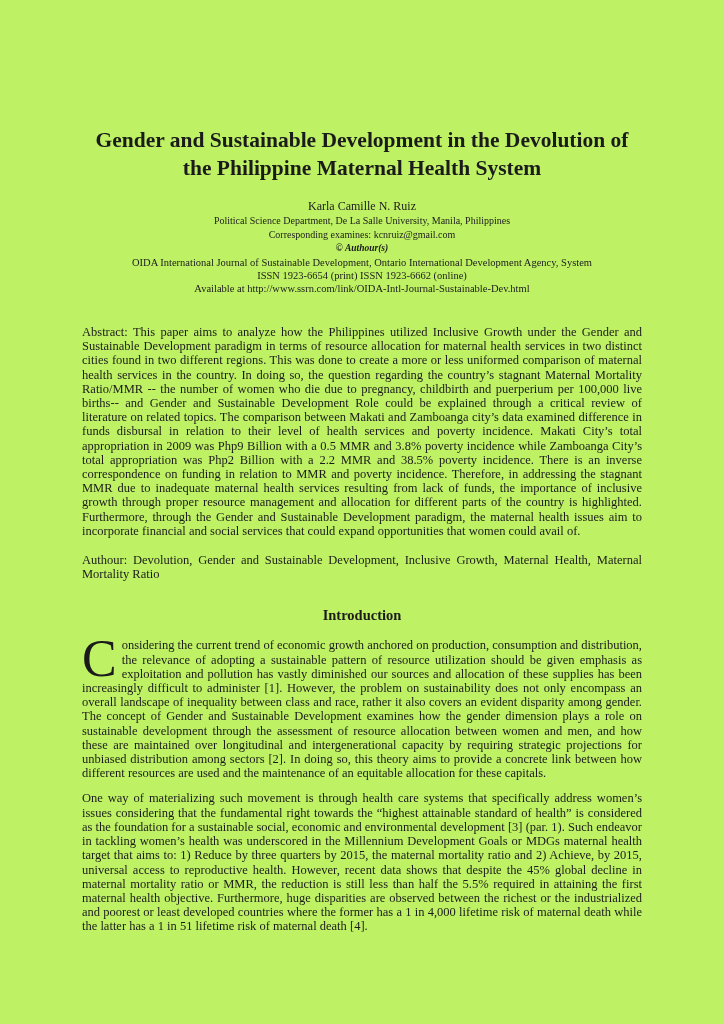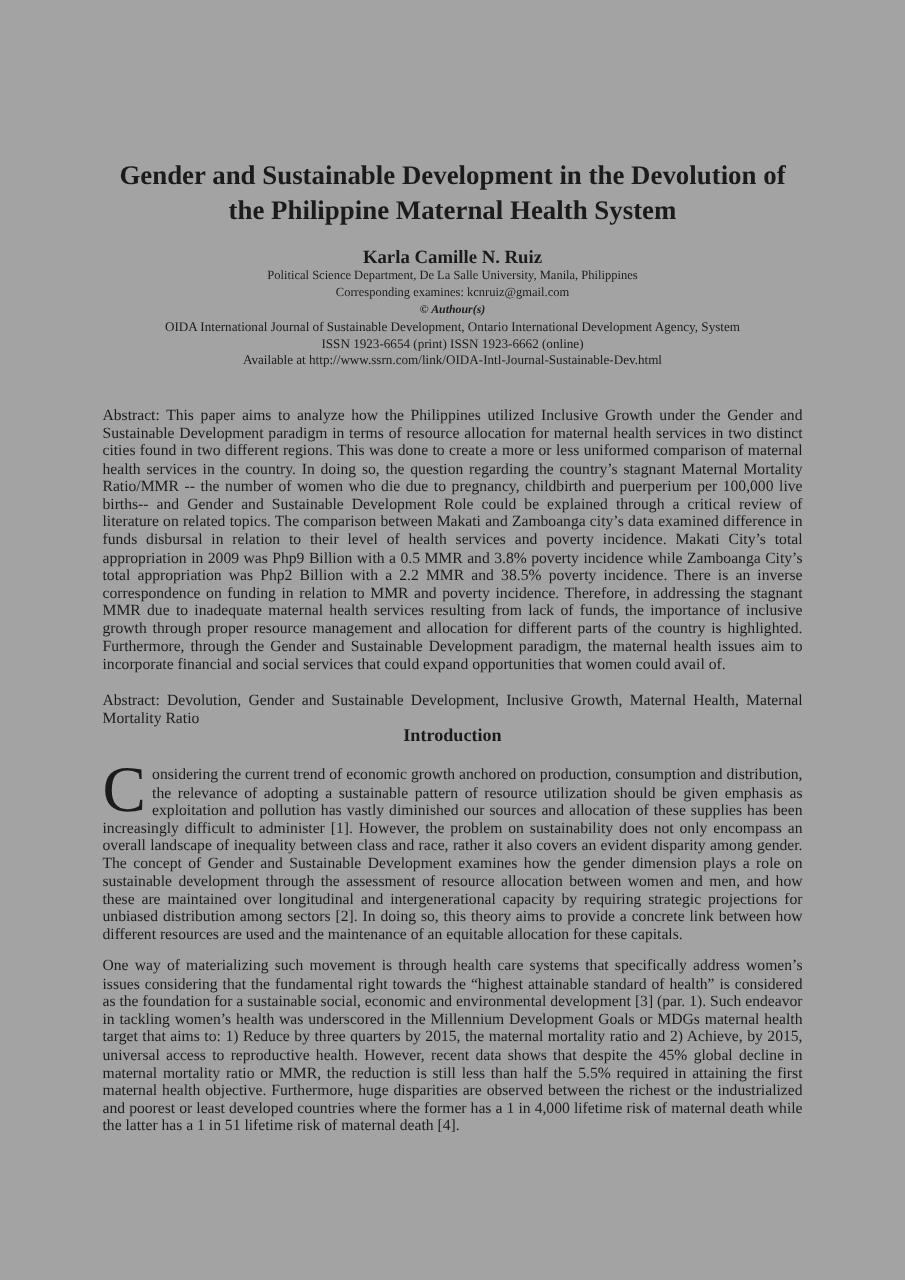--- a/index.html
+++ b/index.html
@@ -5,42 +5,42 @@
   html, body {
     margin: 0;
     padding: 0;
     background: #e8e8e8;
   }
   .page {
     position: relative;
     width: 724px;
     height: 1024px;
     margin: 0 auto;
-    background: #a3a3a3;
+    background: #bef264;
     color: #1b1b1b;
     font-family: "Liberation Serif", serif;
     overflow: hidden;
   }
   .content {
     width: 560px;
     margin: 0 auto;
     padding-top: 126px;
   }
   .title {
     text-align: center;
     font-weight: bold;
     font-size: 21.5px;
     line-height: 28px;
     margin: 0 0 16px 0;
   }
   .title .t-line { display: block; }
   .author-block { text-align: center; }
   .author-name {
-    font-weight: bold;
-    font-size: 15px;
+    font-weight: normal;
+    font-size: 12px;
     line-height: 16px;
   }
   .author-line {
     font-size: 10px;
     line-height: 14px;
   }
   .publisher-block {
     text-align: center;
   }
   .copyright {
@@ -60,21 +60,21 @@
     text-align: justify;
     margin: 0;
   }
   .abstract-par { margin-top: 30px; }
   .keywords-par { margin-top: 15px; }
   .section-heading {
     text-align: center;
     font-weight: bold;
     font-size: 14.5px;
     line-height: 17px;
-    margin-top: 0;
+    margin-top: 26px;
   }
   .intro-par-1 { margin-top: 14px; }
   .intro-par-2 { margin-top: 11px; }
   .dropcap {
     float: left;
     font-size: 52px;
     line-height: 40px;
     padding: 1px 5px 0 0;
     font-weight: normal;
   }
@@ -99,21 +99,21 @@
 
     <div class="publisher-block">
       <div class="copyright">© Authour(s)</div>
       <div class="pub-line">OIDA International Journal of Sustainable Development, Ontario International Development Agency, System</div>
       <div class="pub-line">ISSN 1923-6654 (print) ISSN 1923-6662 (online)</div>
       <div class="pub-line">Available at http://www.ssrn.com/link/OIDA-Intl-Journal-Sustainable-Dev.html</div>
     </div>
 
     <p class="body-par abstract-par"><span class="b">Abstract: </span><span>This paper aims to analyze how the Philippines utilized Inclusive Growth under the Gender and Sustainable Development paradigm in terms of resource allocation for maternal health services in two distinct cities found in two different regions. This was done to create a more or less uniformed comparison of maternal health services in the country. In doing so, the question regarding the country’s stagnant Maternal Mortality Ratio/MMR -- the number of women who die due to pregnancy, childbirth and puerperium per 100,000 live births-- and Gender and Sustainable Development Role could be explained through a critical review of literature on related topics.  The comparison between Makati and Zamboanga city’s data examined difference in funds disbursal in relation to their level of health services and poverty incidence. Makati City’s total appropriation in 2009 was Php9 Billion with a 0.5 MMR and 3.8% poverty incidence while Zamboanga City’s total appropriation was Php2 Billion with a 2.2 MMR and 38.5% poverty incidence. There is an inverse correspondence on funding in relation to MMR and poverty incidence. Therefore, in addressing the stagnant MMR due to inadequate maternal health services resulting from lack of funds, the importance of inclusive growth through proper resource management and allocation for different parts of the country is highlighted. Furthermore, through the Gender and Sustainable Development paradigm, the maternal health issues aim to incorporate financial and social services that could expand opportunities that women could avail of.</span></p>
 
-    <p class="body-par keywords-par"><span class="b">Abstract</span><span>: Devolution, Gender and Sustainable Development, Inclusive Growth, Maternal Health, Maternal Mortality Ratio</span></p>
+    <p class="body-par keywords-par"><span class="b">Authour</span><span>: Devolution, Gender and Sustainable Development, Inclusive Growth, Maternal Health, Maternal Mortality Ratio</span></p>
 
     <div class="section-heading">Introduction</div>
 
     <p class="body-par intro-par-1">
       <span class="dropcap">C</span><span><span>onsidering the current trend of economic growth anchored on production, consumption and distribution, the relevance of adopting a sustainable pattern of resource utilization should be given emphasis as exploitation and pollution has vastly diminished our sources and allocation of these supplies has been increasingly difficult to administer </span><span class="b">[1]</span><span>. However, the problem on sustainability does not only encompass an overall landscape of inequality between class and race, rather it also covers an evident disparity among gender. The concept of Gender and Sustainable Development examines how the gender dimension plays a role on sustainable development through the assessment of resource allocation between women and men, and how these are maintained over longitudinal and intergenerational capacity by requiring strategic projections for unbiased distribution among sectors </span><span class="b">[2]</span><span>. In doing so, this theory aims to provide a concrete link between how different resources are used and the maintenance of an equitable allocation for these capitals.</span></span>
     </p>
 
     <p class="body-par intro-par-2"><span>One way of materializing such movement is through health care systems that specifically address women’s issues considering that the fundamental right towards the “highest attainable standard of health” is considered as the foundation for a sustainable social, economic and environmental development </span><span class="b">[3] (par. 1)</span><span>. Such endeavor in tackling women’s health was underscored in the Millennium Development Goals or MDGs maternal health target that aims to: 1) Reduce by three quarters by 2015, the maternal mortality ratio and 2) Achieve, by 2015, universal access to reproductive health. However, recent data shows that despite the 45% global decline in maternal mortality ratio or MMR, the reduction is still less than half the 5.5% required in attaining the first maternal health objective. Furthermore, huge disparities are observed between the richest or the industrialized and poorest or least developed countries where the former has a 1 in 4,000 lifetime risk of maternal death while the latter has a 1 in 51 lifetime risk of maternal death </span><span class="b">[4]</span><span>.</span></p>
 
   </div>

